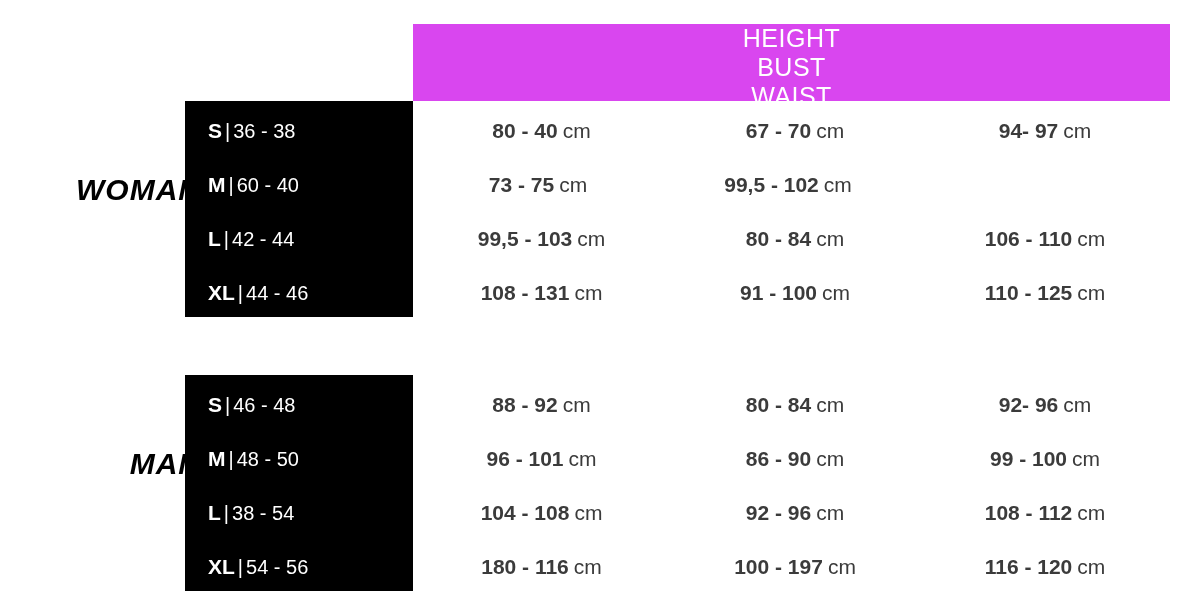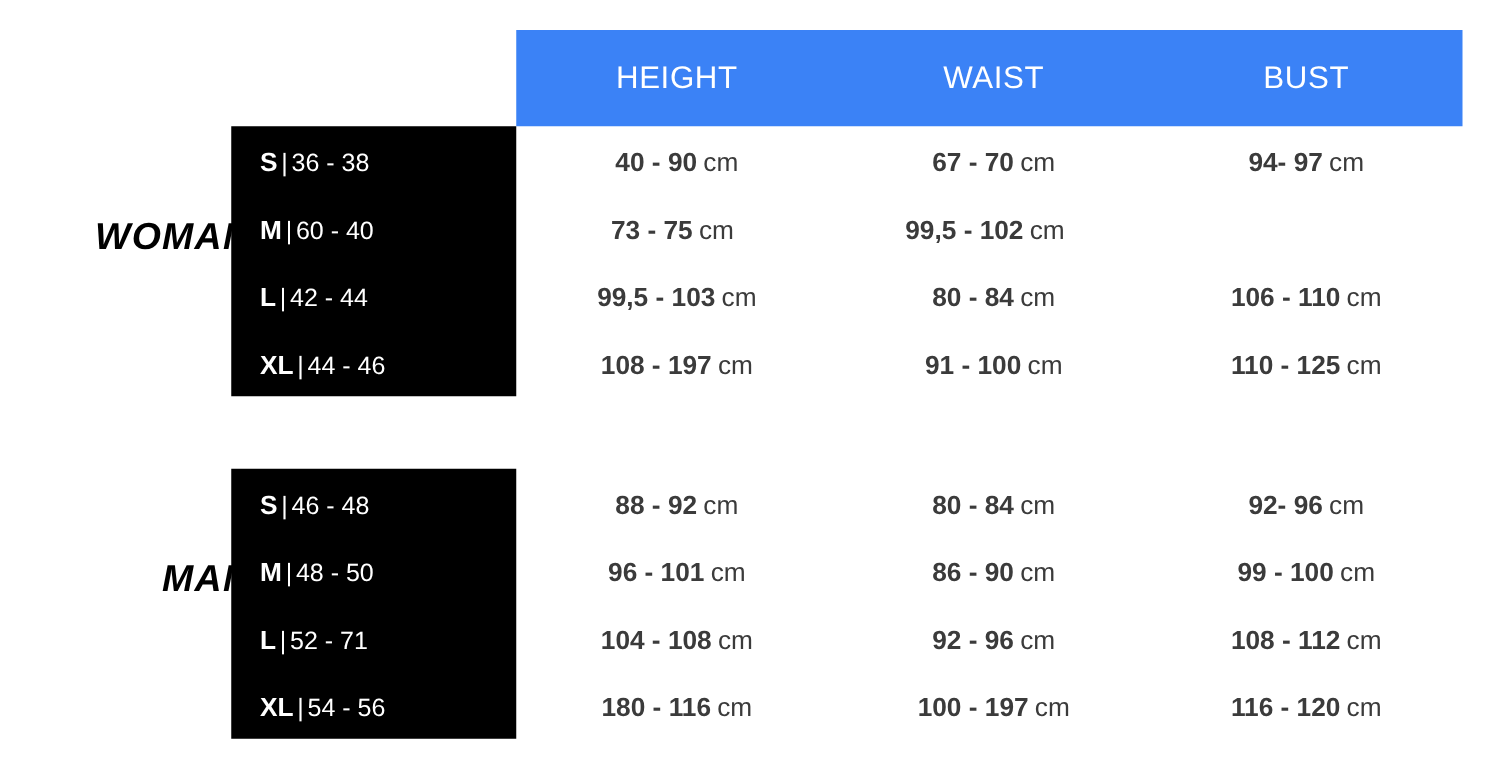--- a/index.html
+++ b/index.html
@@ -16,23 +16,24 @@
     overflow: hidden;
   }
 
   
   .header-strip {
     position: absolute;
     left: 413px;
     top: 24px;
     width: 757px;
     height: 77px;
-    background: #3b82f6;
+    background: #d946ef;
     display: flex;
     align-items: center;
+    flex-direction: column;
   }
   .header-cell {
     color: #ffffff;
     font-size: 25px;
     font-weight: 400;
     letter-spacing: 0.5px;
     text-align: center;
   }
   .header-cell.height { width: 257px; }
   .header-cell.bust   { width: 250px; }
@@ -125,36 +126,36 @@
     padding-left: 5px;
   }
 </style>
 </head>
 <body>
 
 <div>
 
   <div class="header-strip">
     <div class="header-cell height">HEIGHT</div>
+    <div class="header-cell bust">BUST</div>
     <div class="header-cell waist">WAIST</div>
-    <div class="header-cell bust">BUST</div>
   </div>
 
   <div class="group woman">
     <div class="group-label">WOMAN</div>
     <div class="size-column"></div>
     <div class="rows">
 
       <div class="row">
         <div class="spacer"></div>
         <div class="cell-size">
           <span class="sz">S</span><span class="sep">|</span><span class="rng">36 - 38</span>
         </div>
         <div class="cell-meas height">
-          <span class="val">40 - 90</span><span class="unit">cm</span>
+          <span class="val">80 - 40</span><span class="unit">cm</span>
         </div>
         <div class="cell-meas bust">
           <span class="val">67 - 70</span><span class="unit">cm</span>
         </div>
         <div class="cell-meas waist">
           <span class="val">94- 97</span><span class="unit">cm</span>
         </div>
       </div>
 
       <div class="row">
@@ -185,21 +186,21 @@
           <span class="val">106 - 110</span><span class="unit">cm</span>
         </div>
       </div>
 
       <div class="row">
         <div class="spacer"></div>
         <div class="cell-size">
           <span class="sz">XL</span><span class="sep">|</span><span class="rng">44 - 46</span>
         </div>
         <div class="cell-meas height">
-          <span class="val">108 - 197</span><span class="unit">cm</span>
+          <span class="val">108 - 131</span><span class="unit">cm</span>
         </div>
         <div class="cell-meas bust">
           <span class="val">91 - 100</span><span class="unit">cm</span>
         </div>
         <div class="cell-meas waist">
           <span class="val">110 - 125</span><span class="unit">cm</span>
         </div>
       </div>
 
     </div>
@@ -238,21 +239,21 @@
           <span class="val">86 - 90</span><span class="unit">cm</span>
         </div>
         <div class="cell-meas waist">
           <span class="val">99 - 100</span><span class="unit">cm</span>
         </div>
       </div>
 
       <div class="row">
         <div class="spacer"></div>
         <div class="cell-size">
-          <span class="sz">L</span><span class="sep">|</span><span class="rng">52 - 71</span>
+          <span class="sz">L</span><span class="sep">|</span><span class="rng">38 - 54</span>
         </div>
         <div class="cell-meas height">
           <span class="val">104 - 108</span><span class="unit">cm</span>
         </div>
         <div class="cell-meas bust">
           <span class="val">92 - 96</span><span class="unit">cm</span>
         </div>
         <div class="cell-meas waist">
           <span class="val">108 - 112</span><span class="unit">cm</span>
         </div>

